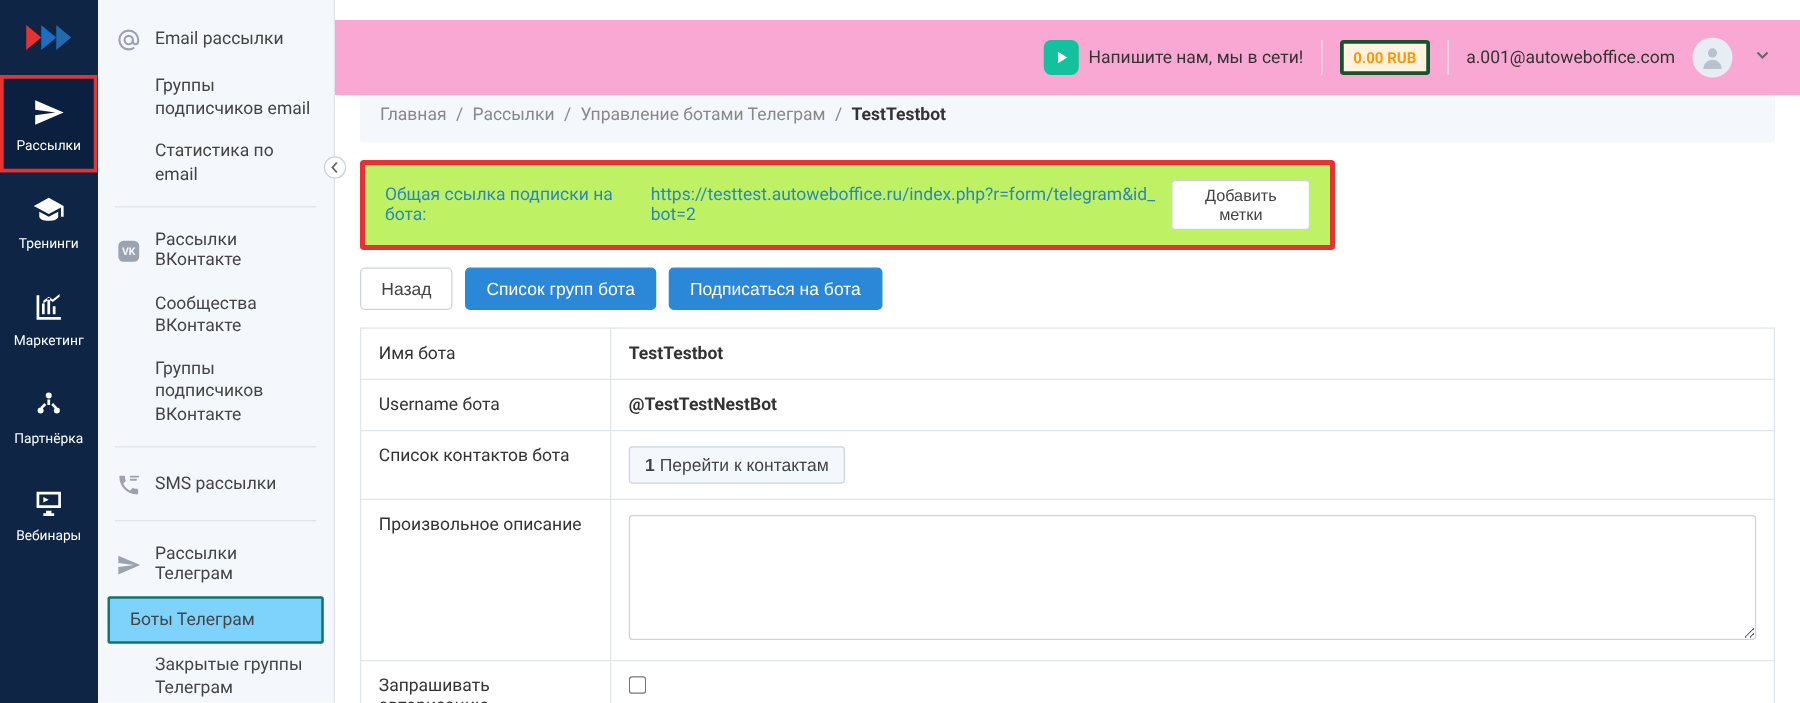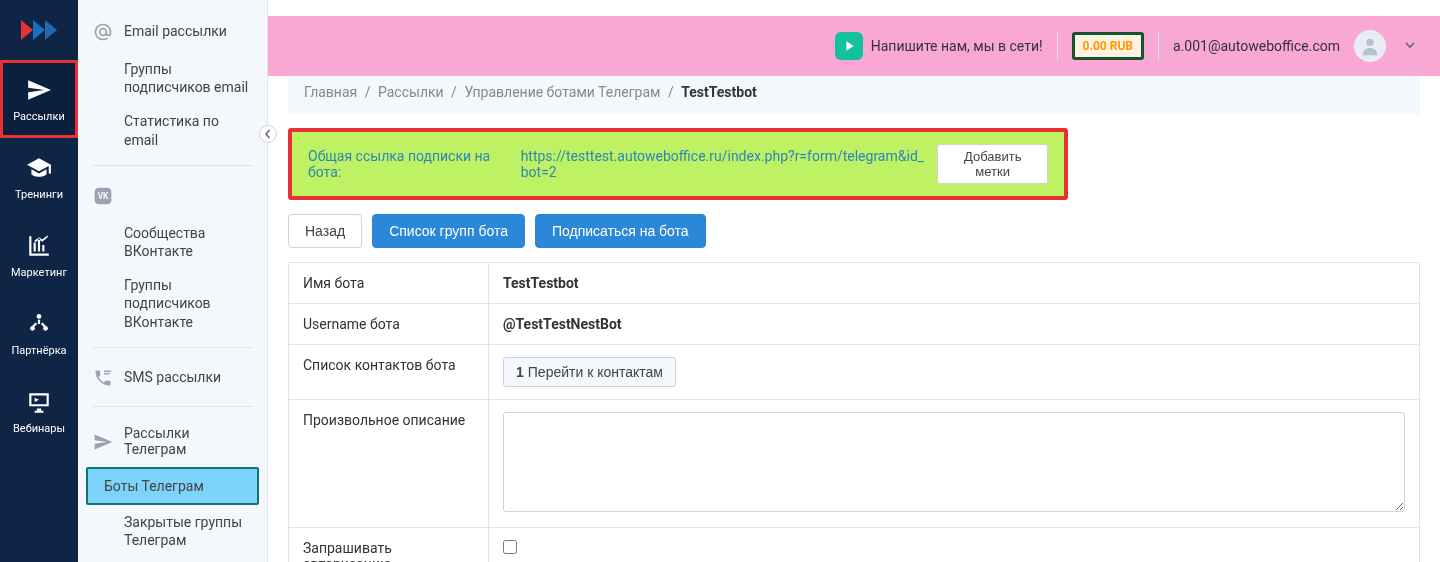--- a/index.html
+++ b/index.html
@@ -152,20 +152,21 @@
   <div class="sub-sub">Группы подписчиков email</div>
   <div class="sub-sub">Статистика по email</div>
   <div class="sub-divider"></div>
   <div class="sub-item">
     <span class="sub-icon">
       <svg width="20" height="20" viewBox="0 0 24 24">
           <rect x="2" y="2" width="20" height="20" rx="5" fill="#9aa3af"></rect>
           <text x="12" y="16" font-size="10" font-weight="700" fill="#f4f7fb" text-anchor="middle">VK</text>
         </svg>
     </span>
+    <span>Рассылки ВКонтакте</span>
   </div>
   <div class="sub-sub">Сообщества ВКонтакте</div>
   <div class="sub-sub">Группы подписчиков ВКонтакте</div>
   <div class="sub-divider"></div>
   <div class="sub-item">
     <span class="sub-icon">
       <svg width="20" height="20" viewBox="0 0 24 24" fill="#9aa3af">
           <path d="M6.6 10.8c1.4 2.8 3.8 5.2 6.6 6.6l2.2-2.2c.3-.3.7-.4 1-.2 1.1.4 2.3.6 3.6.6.6 0 1 .4 1 1V20c0 .6-.4 1-1 1C10.6 21 3 13.4 3 4c0-.6.4-1 1-1h3.4c.6 0 1 .4 1 1 0 1.3.2 2.5.6 3.6.1.3 0 .7-.2 1l-2.2 2.2z"></path>
           <path d="M14 4h7M14 7h5" stroke="#9aa3af" stroke-width="1.8" stroke-linecap="round"></path>
         </svg>

